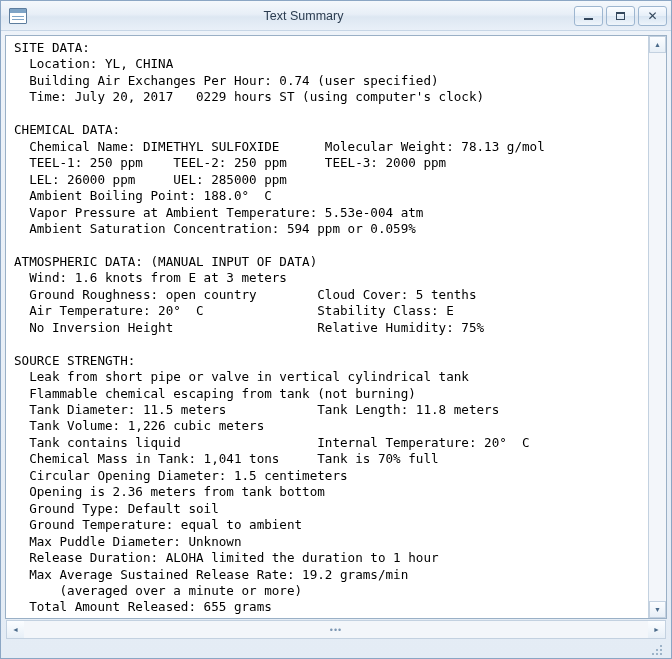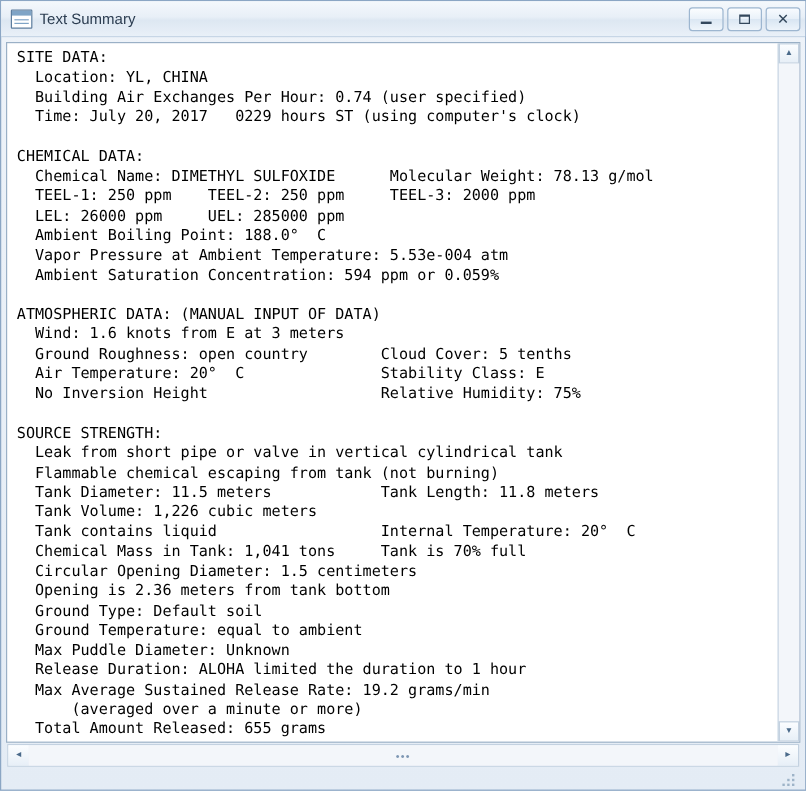--- a/index.html
+++ b/index.html
@@ -25,20 +25,21 @@
     flex-direction: column;
   }
   .titlebar {
     height: 30px;
     box-sizing: border-box;
     display: flex;
     align-items: center;
     padding: 0 4px 0 8px;
     background: linear-gradient(to bottom, #f4f8fc 0%, #e8eff7 45%, #dde7f2 55%, #e9f0f8 100%);
     border-bottom: 1px solid #c7d6e6;
+    text-align: center;
   }
   .title-icon {
     width: 16px;
     height: 14px;
     margin-right: 6px;
     border: 1px solid #5d7d9e;
     background: #ffffff;
     position: relative;
     border-radius: 1px;
     flex: none;

